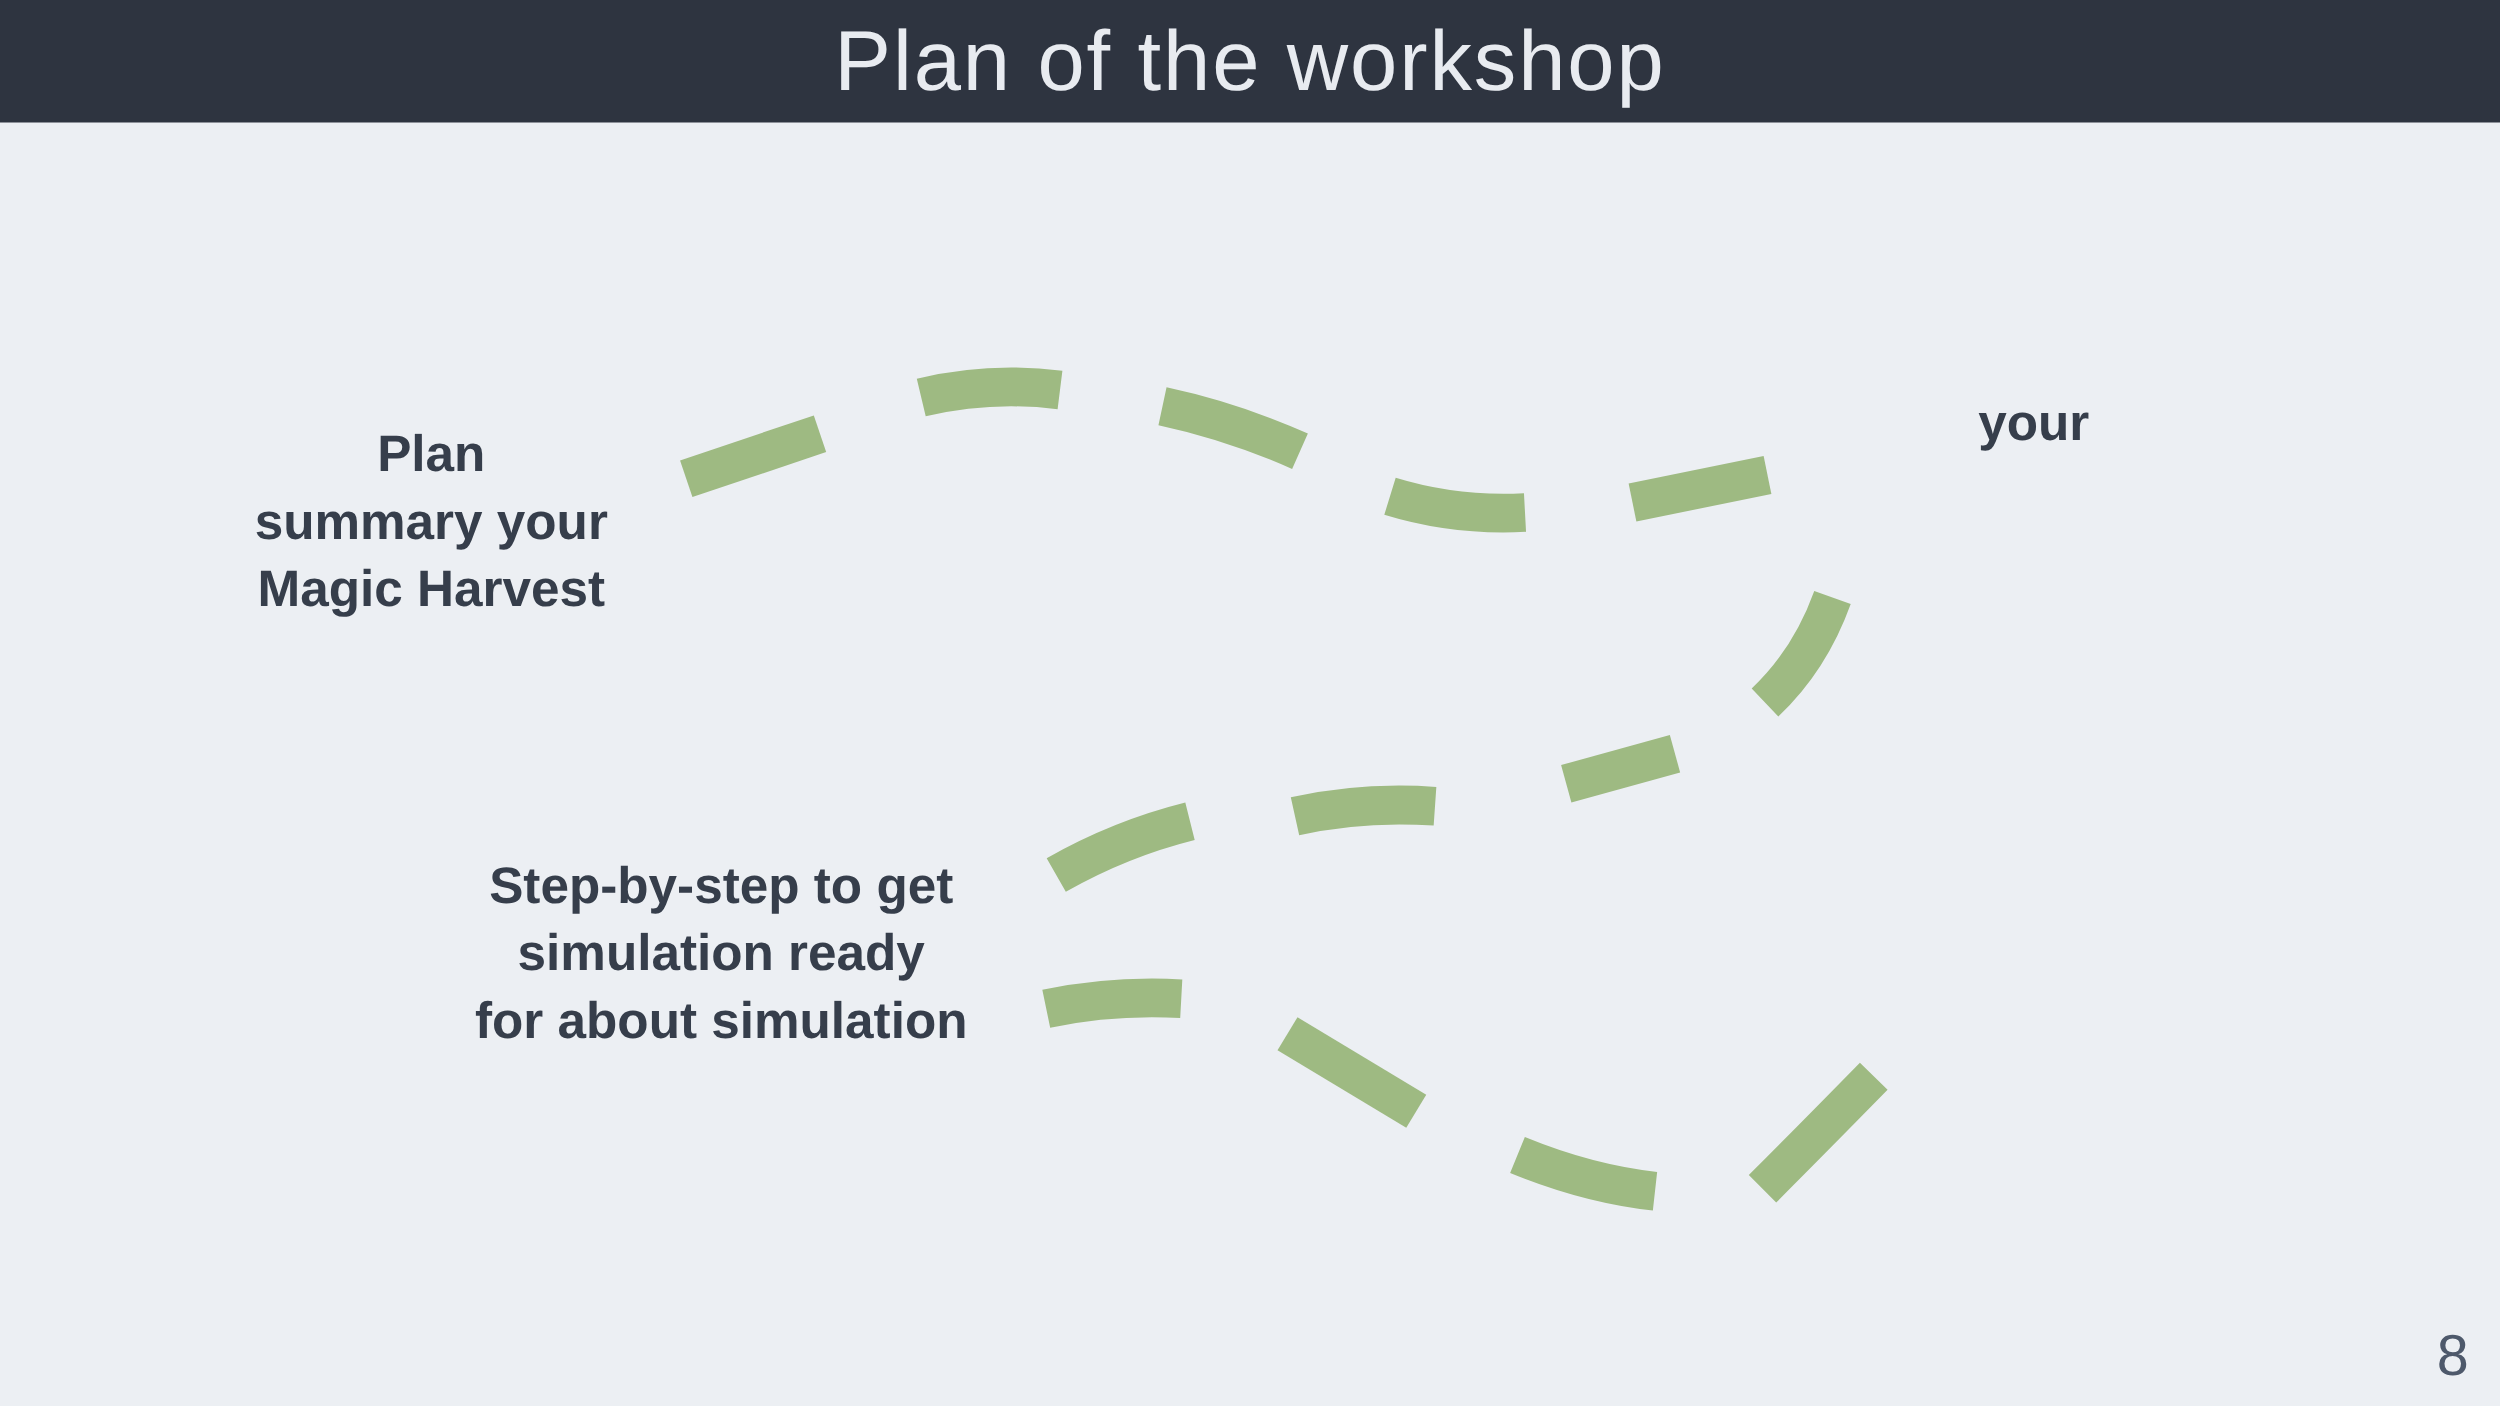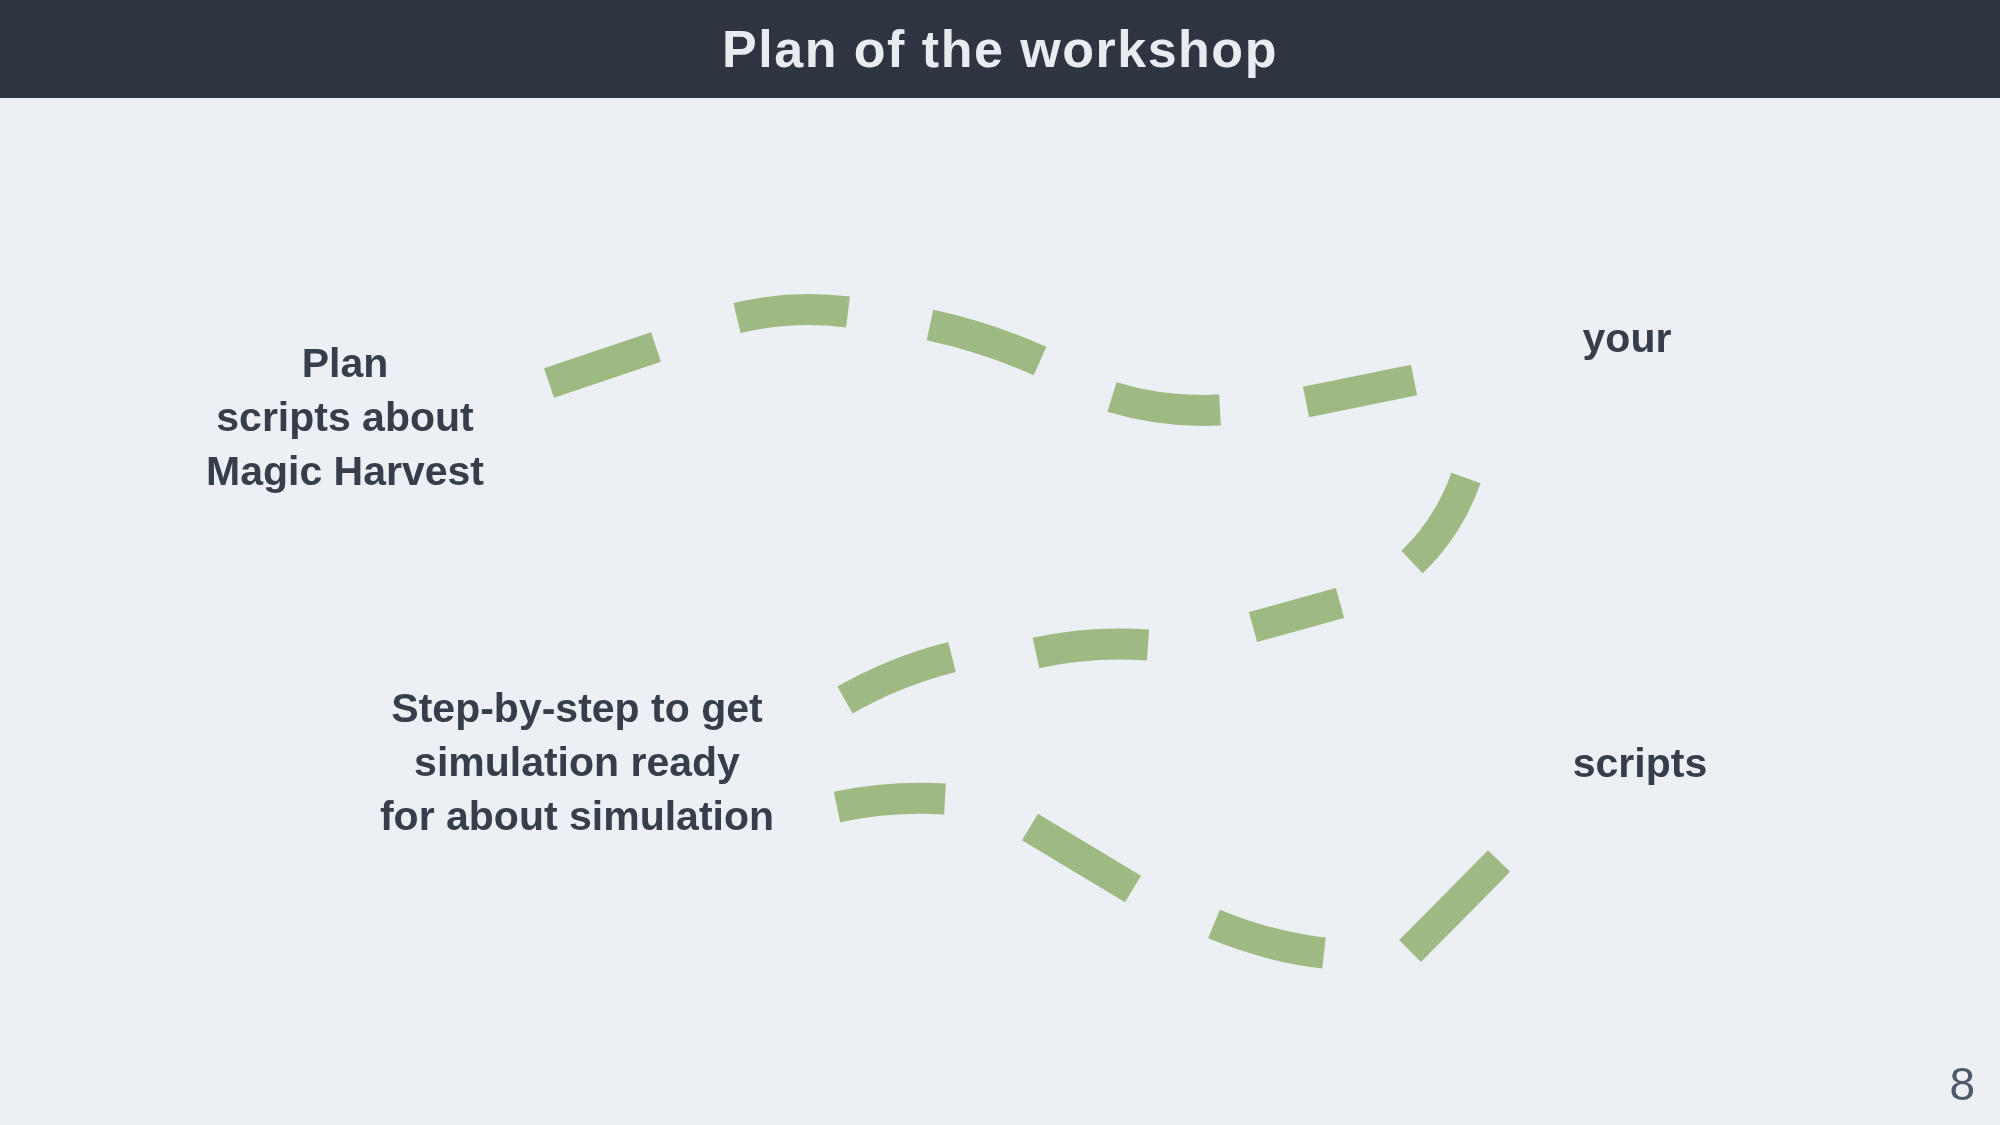--- a/index.html
+++ b/index.html
@@ -23,22 +23,22 @@
     height: 98px;
     background: var(--header-bg, #2e3440);
     display: flex;
     align-items: center;
     justify-content: center;
     z-index: 3;
   }
   .title {
     margin: 0;
     color: var(--title-text, #e8ebf0);
-    font-size: 52px;
-    font-weight: 700;
+    font-size: 68px;
+    font-weight: 400;
     letter-spacing: 1.5px;
     white-space: nowrap;
   }
   .path-svg {
     position: absolute;
     top: 0;
     left: 0;
     width: 2000px;
     height: 1125px;
     z-index: 1;
@@ -90,33 +90,32 @@
     <path d="M 1036 653 Q 1090 641 1148 645"></path>
     <path d="M 845 700 Q 896 671 952 657"></path>
     <path d="M 837 807 Q 890 796 945 799"></path>
     <path d="M 1030 827 L 1133 889"></path>
     <path d="M 1214 924 Q 1270 947 1324 953"></path>
     <path d="M 1410 951 Q 1448 913 1499 861"></path>
   </svg>
 
   <div class="node" style="left:135px; top:336px;">
     <div>Plan</div>
-    <div>scripts about</div>
+    <div>summary your</div>
     <div>Magic Harvest</div>
   </div>
 
   <div class="node" style="left:1417px; top:311px;">
     <div>your</div>
   </div>
 
   <div class="node" style="left:367px; top:681px;">
     <div>Step-by-step to get</div>
     <div>simulation ready</div>
     <div>for about simulation</div>
   </div>
 
   <div class="node" style="left:1430px; top:736px;">
-    <div>scripts</div>
   </div>
 
   <div class="page-number">8</div>
 
 </div>
 
 </body></html>

